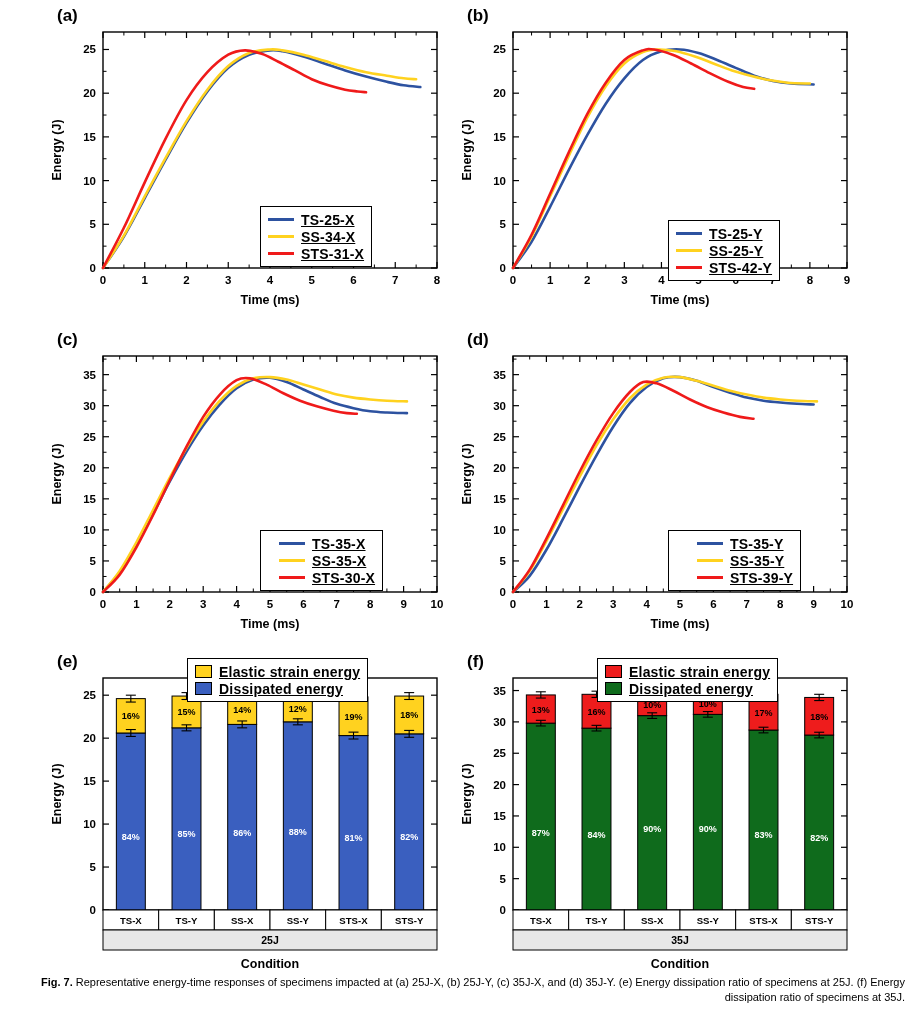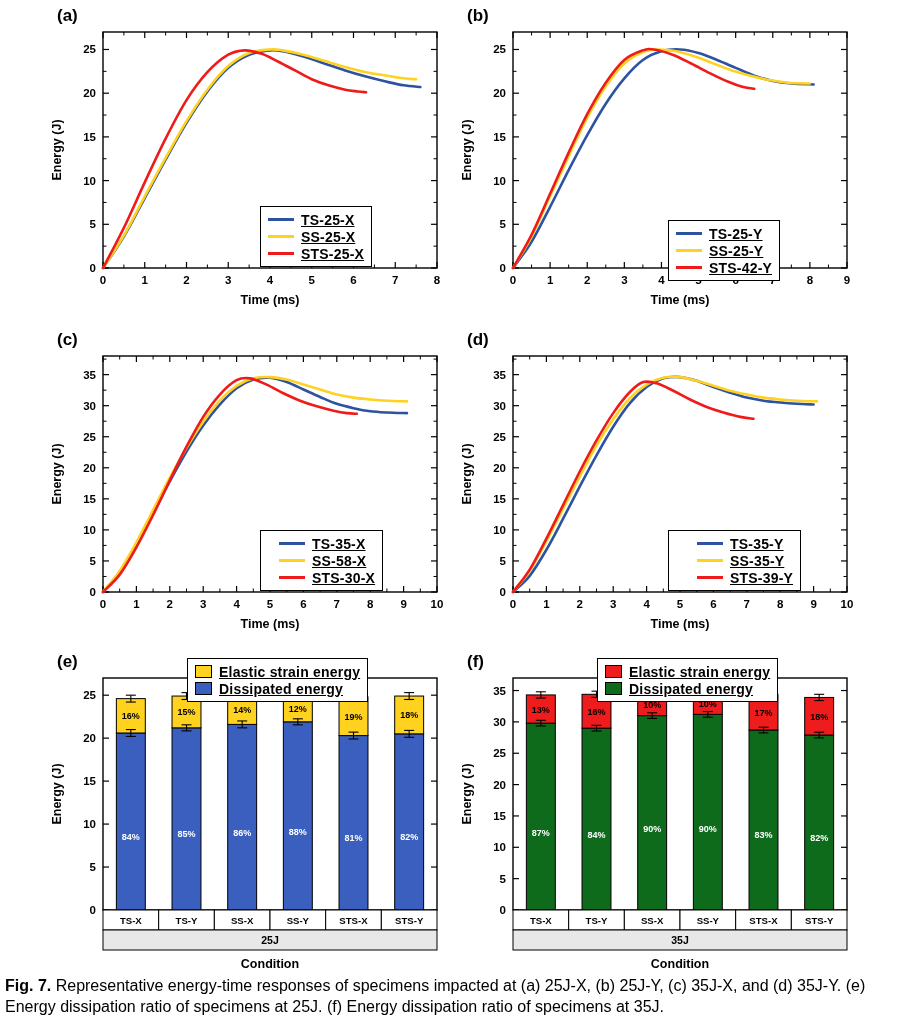--- a/index.html
+++ b/index.html
@@ -8,21 +8,21 @@
   .panel{position:absolute;}
   .panel-label{position:absolute;font-weight:bold;font-size:17px;}
   svg{display:block;}
   .axis-title{font-size:12.5px;font-weight:bold;}
   .tick-label{font-size:11.5px;font-weight:bold;}
   .legend-box{position:absolute;border:1px solid #000;background:#fff;padding:4px 7px;}
   .legend-row{display:flex;align-items:center;height:17px;}
   .legend-line{width:26px;height:3px;margin-right:7px;}
   .legend-swatch{width:15px;height:11px;margin-right:7px;border:1px solid #000;}
   .legend-text{font-size:14px;font-weight:bold;letter-spacing:0.2px;text-decoration:underline;}
-  .caption{position:absolute;left:5px;top:975px;width:900px;font-size:16px;line-height:1.32;color:#000;}
+  .caption{position:absolute;left:5px;top:975px;width:900px;font-size:11px;line-height:1.32;color:#000;text-align:right;}
   .caption b{font-weight:bold;}
 </style>
 </head>
 <body>
 
 <div class="figure">
 
   <div class="panel" style="left:45px;top:6px;width:400px;height:310px;">
     <div class="panel-label" style="left:12px;top:0px;">(a)</div>
     <svg id="svg-a" width="400" height="310">
@@ -104,25 +104,25 @@
         <path d="M58,262 C61.479166666666664,256.6098765432099 71.91666666666667,241.60493827160496 78.875,229.65925925925927 C85.83333333333333,217.71358024691358 92.79166666666667,203.29135802469136 99.75,190.32592592592593 C106.70833333333333,177.3604938271605 113.66666666666667,164.39506172839506 120.625,151.86666666666667 C127.58333333333333,139.33827160493829 134.54166666666666,126.51851851851853 141.5,115.15555555555557 C148.45833333333334,103.7925925925926 155.41666666666666,92.86666666666667 162.375,83.6888888888889 C169.33333333333334,74.51111111111112 176.29166666666666,66.2074074074074 183.25,60.088888888888874 C190.20833333333334,53.970370370370354 197.16666666666666,49.74567901234566 204.125,46.97777777777776 C211.08333333333334,44.20987654320986 219.43333333333334,43.918518518518496 225,43.48148148148147 C230.56666666666666,43.04444444444444 231.95833333333334,43.4814814814815 237.525,44.35555555555558 C243.09166666666667,45.22962962962966 251.44166666666666,46.977777777777796 258.4,48.725925925925935 C265.3583333333333,50.474074074074075 272.31666666666666,52.80493827160493 279.275,54.844444444444434 C286.2333333333333,56.883950617283936 293.19166666666666,59.069135802469134 300.15,60.96296296296296 C307.1083333333333,62.85679012345679 314.06666666666666,64.7506172839506 321.025,66.2074074074074 C327.9833333333333,67.6641975308642 335.6375,68.68395061728397 341.9,69.70370370370372 C348.16249999999997,70.72345679012348 353.7291666666667,71.74320987654322 358.6,72.32592592592593 C363.47083333333336,72.90864197530864 369.0375,73.05432098765431 371.125,73.19999999999999" fill="none" stroke="#ffd21f" stroke-width="2.6" stroke-linecap="round" stroke-linejoin="round"></path>
         <path d="M58,262 C61.479166666666664,255.29876543209878 71.91666666666667,236.06913580246913 78.875,221.7925925925926 C85.83333333333333,207.51604938271606 92.79166666666667,191.2 99.75,176.34074074074073 C106.70833333333333,161.48148148148147 113.66666666666667,146.33086419753084 120.625,132.63703703703703 C127.58333333333333,118.94320987654321 134.54166666666666,105.24938271604938 141.5,94.17777777777778 C148.45833333333334,83.10617283950617 155.41666666666666,73.78271604938271 162.375,66.2074074074074 C169.33333333333334,58.6320987654321 176.9875,52.3679012345679 183.25,48.725925925925935 C189.5125,45.08395061728397 194.38333333333333,44.501234567901264 199.95,44.35555555555558 C205.51666666666665,44.2098765432099 211.08333333333334,45.95802469135803 216.65,47.85185185185185 C222.21666666666667,49.74567901234567 227.78333333333333,52.95061728395063 233.35,55.71851851851852 C238.91666666666666,58.486419753086416 244.48333333333332,61.54567901234565 250.04999999999998,64.45925925925923 C255.61666666666665,67.37283950617281 261.18333333333334,70.72345679012344 266.75,73.19999999999999 C272.31666666666666,75.67654320987654 277.8833333333334,77.57037037037037 283.45000000000005,79.31851851851852 C289.0166666666667,81.06666666666666 295.27916666666664,82.66913580246914 300.15,83.6888888888889 C305.0208333333333,84.70864197530865 309.19583333333327,85.00000000000001 312.67499999999995,85.43703703703704 C316.15416666666664,85.87407407407407 319.6333333333333,86.16543209876542 321.025,86.3111111111111" fill="none" stroke="#ef1a1a" stroke-width="2.6" stroke-linecap="round" stroke-linejoin="round"></path>
       </svg>
     <div class="legend-box" style="left:215px;top:200px;">
       <div class="legend-row">
         <span class="legend-line" style="background:#2d52a0"></span>
         <span class="legend-text">TS-25-X</span>
       </div>
       <div class="legend-row">
         <span class="legend-line" style="background:#ffd21f"></span>
-        <span class="legend-text">SS-25-X</span>
+        <span class="legend-text">SS-34-X</span>
       </div>
       <div class="legend-row">
         <span class="legend-line" style="background:#ef1a1a"></span>
-        <span class="legend-text">STS-25-X</span>
+        <span class="legend-text">STS-31-X</span>
       </div>
     </div>
   </div>
 
   <div class="panel" style="left:455px;top:6px;width:400px;height:310px;">
     <div class="panel-label" style="left:12px;top:0px;">(b)</div>
     <svg id="svg-b" width="400" height="310">
         <rect x="58" y="26" width="334" height="236" fill="none" stroke="#000" stroke-width="1.4"></rect>
         <line x1="58" y1="262" x2="58" y2="256" stroke="#000" stroke-width="1.2"></line>
         <line x1="58" y1="26" x2="58" y2="32" stroke="#000" stroke-width="1.2"></line>
@@ -325,21 +325,21 @@
         <path d="M58,262 C60.78333333333333,258.48070175438596 69.13333333333334,249.16491228070177 74.7,240.8842105263158 C80.26666666666667,232.60350877192982 85.83333333333334,222.45964912280704 91.4,212.31578947368422 C96.96666666666667,202.1719298245614 102.53333333333333,190.78596491228072 108.1,180.02105263157895 C113.66666666666666,169.2561403508772 119.23333333333333,158.07719298245615 124.8,147.7263157894737 C130.36666666666667,137.37543859649122 135.93333333333334,127.23157894736842 141.5,117.91578947368421 C147.06666666666666,108.60000000000001 152.63333333333333,99.69824561403512 158.2,91.83157894736846 C163.76666666666665,83.9649122807018 169.33333333333331,76.71929824561406 174.89999999999998,70.71578947368423 C180.46666666666664,64.7122807017544 186.03333333333333,59.536842105263155 191.6,55.810526315789474 C197.16666666666666,52.08421052631579 202.73333333333335,49.80701754385967 208.3,48.35789473684213 C213.86666666666667,46.90877192982458 219.43333333333334,46.90877192982456 225,47.1157894736842 C230.56666666666666,47.322807017543845 236.13333333333335,48.3578947368421 241.70000000000002,49.599999999999994 C247.26666666666668,50.84210526315789 252.83333333333331,52.91228070175438 258.4,54.56842105263158 C263.96666666666664,56.22456140350877 269.53333333333336,57.880701754385974 275.1,59.53684210526316 C280.6666666666667,61.19298245614035 286.2333333333333,63.159649122807 291.79999999999995,64.50526315789472 C297.3666666666666,65.85087719298244 302.93333333333334,66.78245614035089 308.5,67.61052631578949 C314.06666666666666,68.43859649122808 319.6333333333333,68.9561403508772 325.2,69.47368421052633 C330.76666666666665,69.99122807017545 335.77666666666664,70.40526315789475 341.9,70.71578947368423 C348.0233333333333,71.0263157894737 358.6,71.23333333333335 361.94,71.33684210526317" fill="none" stroke="#ffd21f" stroke-width="2.6" stroke-linecap="round" stroke-linejoin="round"></path>
         <path d="M58,262 C60.78333333333333,259.1017543859649 69.13333333333334,252.06315789473686 74.7,244.61052631578949 C80.26666666666667,237.1578947368421 85.83333333333334,227.22105263157897 91.4,217.2842105263158 C96.96666666666667,207.34736842105264 102.53333333333333,196.16842105263157 108.1,184.9894736842105 C113.66666666666666,173.81052631578945 119.23333333333333,161.59649122807016 124.8,150.21052631578948 C130.36666666666667,138.8245614035088 135.93333333333334,127.23157894736845 141.5,116.67368421052635 C147.06666666666666,106.11578947368425 152.63333333333333,95.55789473684212 158.2,86.86315789473684 C163.76666666666665,78.16842105263157 169.33333333333331,70.61228070175437 174.89999999999998,64.50526315789472 C180.46666666666664,58.39824561403507 186.58999999999997,52.912280701754376 191.6,50.22105263157894 C196.61,47.52982456140351 199.95,47.633333333333354 204.96,48.35789473684213 C209.97000000000003,49.0824561403509 216.09333333333336,52.08421052631579 221.66000000000003,54.56842105263158 C227.2266666666667,57.05263157894736 232.79333333333335,60.57192982456141 238.36,63.26315789473685 C243.92666666666668,65.95438596491229 249.49333333333337,68.54210526315791 255.06000000000003,70.71578947368423 C260.62666666666667,72.88947368421054 266.1933333333333,74.64912280701753 271.76,76.30526315789473 C277.32666666666665,77.96140350877192 283.45000000000005,79.51403508771932 288.46000000000004,80.65263157894739 C293.47,81.79122807017546 297.92333333333335,82.61929824561403 301.82,83.13684210526316 C305.71666666666664,83.65438596491228 310.17,83.65438596491228 311.84000000000003,83.7578947368421" fill="none" stroke="#ef1a1a" stroke-width="2.6" stroke-linecap="round" stroke-linejoin="round"></path>
       </svg>
     <div class="legend-box" style="left:215px;top:200px;padding-left:18px;">
       <div class="legend-row">
         <span class="legend-line" style="background:#2d52a0"></span>
         <span class="legend-text">TS-35-X</span>
       </div>
       <div class="legend-row">
         <span class="legend-line" style="background:#ffd21f"></span>
-        <span class="legend-text">SS-58-X</span>
+        <span class="legend-text">SS-35-X</span>
       </div>
       <div class="legend-row">
         <span class="legend-line" style="background:#ef1a1a"></span>
         <span class="legend-text">STS-30-X</span>
       </div>
     </div>
   </div>
 
   <div class="panel" style="left:455px;top:330px;width:400px;height:310px;">
     <div class="panel-label" style="left:12px;top:0px;">(d)</div>

